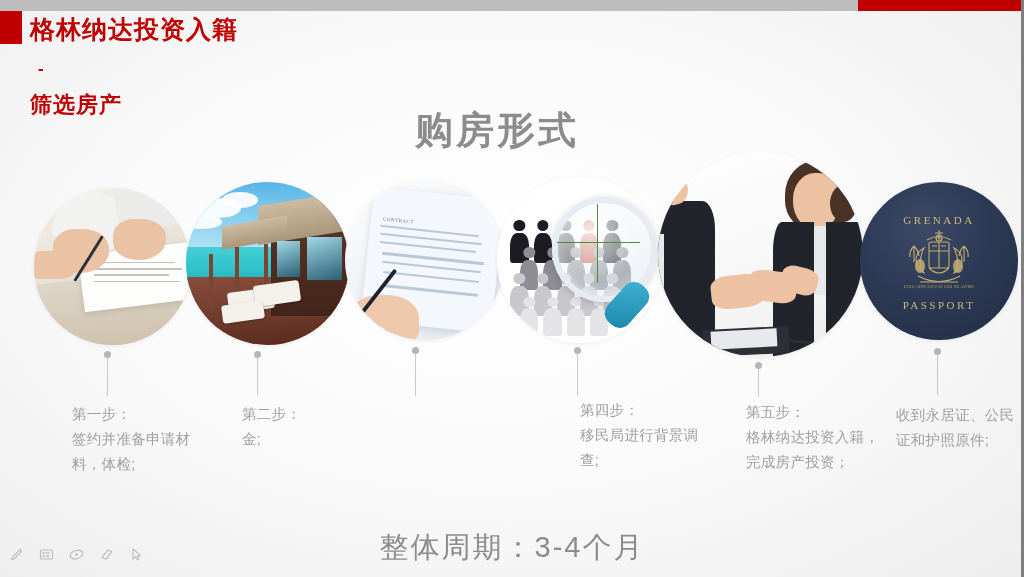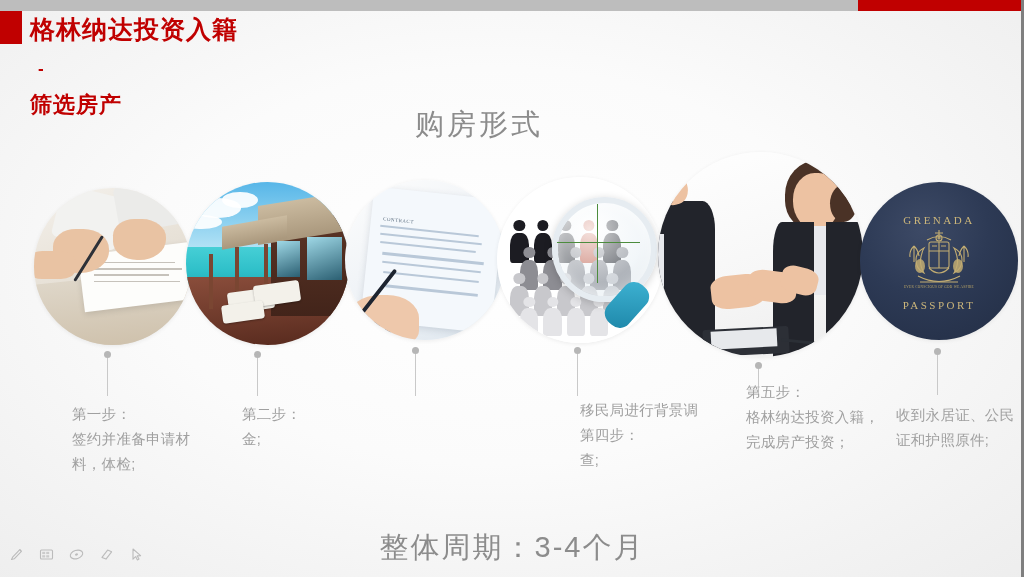--- a/index.html
+++ b/index.html
@@ -43,22 +43,22 @@
     font-size:17px;font-weight:bold;color:#c00000;
     margin:16px 0 0 8px;line-height:18px;
   }
   .slide-subtitle{
     font-size:22px;font-weight:bold;color:#c00000;letter-spacing:1px;
     margin:14px 0 0 0;line-height:26px;
   }
   
   .center-heading{
     position:absolute;left:415px;top:105px;
-    font-size:29px;color:#8c8c8c;letter-spacing:3px;
-    font-weight:normal;
+    font-size:38px;color:#8c8c8c;letter-spacing:3px;
+    font-weight:bold;
   }
   
   .bottom-summary{
     position:absolute;left:0;right:0;top:528px;text-align:center;
     font-size:29px;color:#8c8c8c;letter-spacing:2px;
   }
   
   .circle{
     position:absolute;border-radius:50%;overflow:hidden;
     box-shadow:0 1px 4px rgba(0,0,0,0.07);
@@ -401,25 +401,25 @@
   <div class="caption" style="left:40px;top:402px;width:160px;">
     <span class="cap-line">第一步：</span>
     <span class="cap-line">签约并准备申请材</span>
     <span class="cap-line">料，体检;</span>
   </div>
   <div class="caption" style="left:210px;top:402px;width:160px;">
     <span class="cap-line">第二步：</span>
     <span class="cap-line">金;</span>
   </div>
   <div class="caption" style="left:548px;top:398px;width:160px;">
+    <span class="cap-line">第四步：</span>
     <span class="cap-line">移民局进行背景调</span>
-    <span class="cap-line">第四步：</span>
     <span class="cap-line">查;</span>
   </div>
-  <div class="caption" style="left:714px;top:380px;width:170px;">
+  <div class="caption" style="left:714px;top:400px;width:170px;">
     <span class="cap-line">第五步：</span>
     <span class="cap-line">格林纳达投资入籍，</span>
     <span class="cap-line">完成房产投资；</span>
   </div>
   <div class="caption" style="left:864px;top:403px;width:160px;">
     <span class="cap-line">收到永居证、公民</span>
     <span class="cap-line">证和护照原件;</span>
   </div>
 
   <div class="bottom-summary">整体周期：3-4个月</div>

